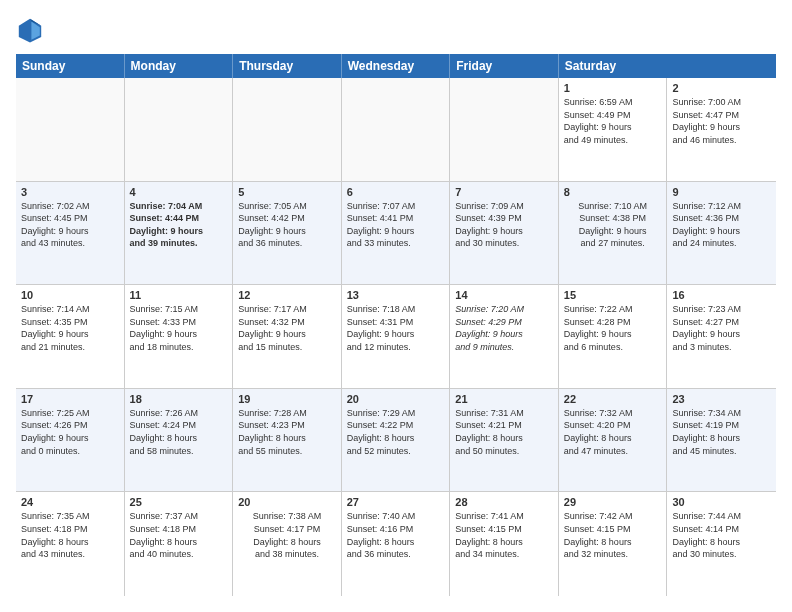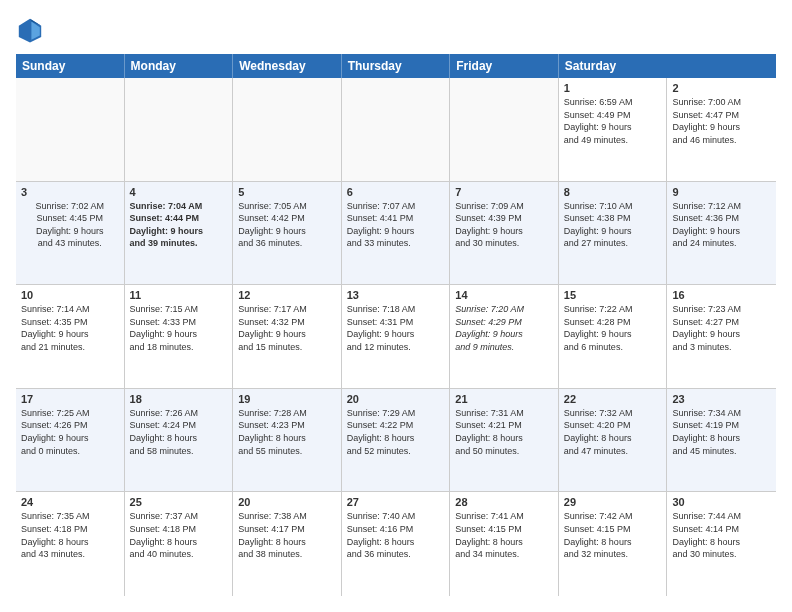--- a/index.html
+++ b/index.html
@@ -132,22 +132,22 @@
     <div class="title-section">
       <div class="month-title"></div>
       <div class="location"></div>
     </div>
   </div>
 
   <div class="calendar">
     <div class="cal-header">
     <div class="cal-header-cell">Sunday</div>
         <div class="cal-header-cell">Monday</div>
+        <div class="cal-header-cell">Thursday</div>
         <div class="cal-header-cell">Wednesday</div>
-        <div class="cal-header-cell">Thursday</div>
         <div class="cal-header-cell">Friday</div>
         <div class="cal-header-cell">Saturday</div>
       </div>
     <div class="cal-body">
     <div class="cal-week">
           <div class="cal-cell empty"></div>
           <div class="cal-cell empty"></div>
           <div class="cal-cell empty"></div>
           <div class="cal-cell empty"></div>
           <div class="cal-cell empty"></div>
@@ -162,21 +162,21 @@
             <span class="day-num">2</span>
             <div class="cell-info" style="white-space: pre-line;">Sunrise: 7:00 AM
 Sunset: 4:47 PM
 Daylight: 9 hours
 and 46 minutes.</div>
           </div>
         </div>
         <div class="cal-week">
           <div class="cal-cell alt-bg">
             <span class="day-num">3</span>
-            <div class="cell-info" style="white-space: pre-line; text-align: center;">Sunrise: 7:02 AM
+            <div class="cell-info" style="white-space: pre-line;">Sunrise: 7:02 AM
 Sunset: 4:45 PM
 Daylight: 9 hours
 and 43 minutes.</div>
           </div>
           <div class="cal-cell alt-bg">
             <span class="day-num">4</span>
             <div class="cell-info" style="white-space: pre-line; font-weight: bold;">Sunrise: 7:04 AM
 Sunset: 4:44 PM
 Daylight: 9 hours
 and 39 minutes.</div>
@@ -197,21 +197,21 @@
           </div>
           <div class="cal-cell alt-bg">
             <span class="day-num">7</span>
             <div class="cell-info" style="white-space: pre-line;">Sunrise: 7:09 AM
 Sunset: 4:39 PM
 Daylight: 9 hours
 and 30 minutes.</div>
           </div>
           <div class="cal-cell alt-bg">
             <span class="day-num">8</span>
-            <div class="cell-info" style="white-space: pre-line;">Sunrise: 7:10 AM
+            <div class="cell-info" style="white-space: pre-line; text-align: center;">Sunrise: 7:10 AM
 Sunset: 4:38 PM
 Daylight: 9 hours
 and 27 minutes.</div>
           </div>
           <div class="cal-cell alt-bg">
             <span class="day-num">9</span>
             <div class="cell-info" style="white-space: pre-line;">Sunrise: 7:12 AM
 Sunset: 4:36 PM
 Daylight: 9 hours
 and 24 minutes.</div>
@@ -329,21 +329,21 @@
           </div>
           <div class="cal-cell">
             <span class="day-num">25</span>
             <div class="cell-info" style="white-space: pre-line;">Sunrise: 7:37 AM
 Sunset: 4:18 PM
 Daylight: 8 hours
 and 40 minutes.</div>
           </div>
           <div class="cal-cell">
             <span class="day-num">20</span>
-            <div class="cell-info" style="white-space: pre-line;">Sunrise: 7:38 AM
+            <div class="cell-info" style="white-space: pre-line; text-align: center;">Sunrise: 7:38 AM
 Sunset: 4:17 PM
 Daylight: 8 hours
 and 38 minutes.</div>
           </div>
           <div class="cal-cell">
             <span class="day-num">27</span>
             <div class="cell-info" style="white-space: pre-line;">Sunrise: 7:40 AM
 Sunset: 4:16 PM
 Daylight: 8 hours
 and 36 minutes.</div>

